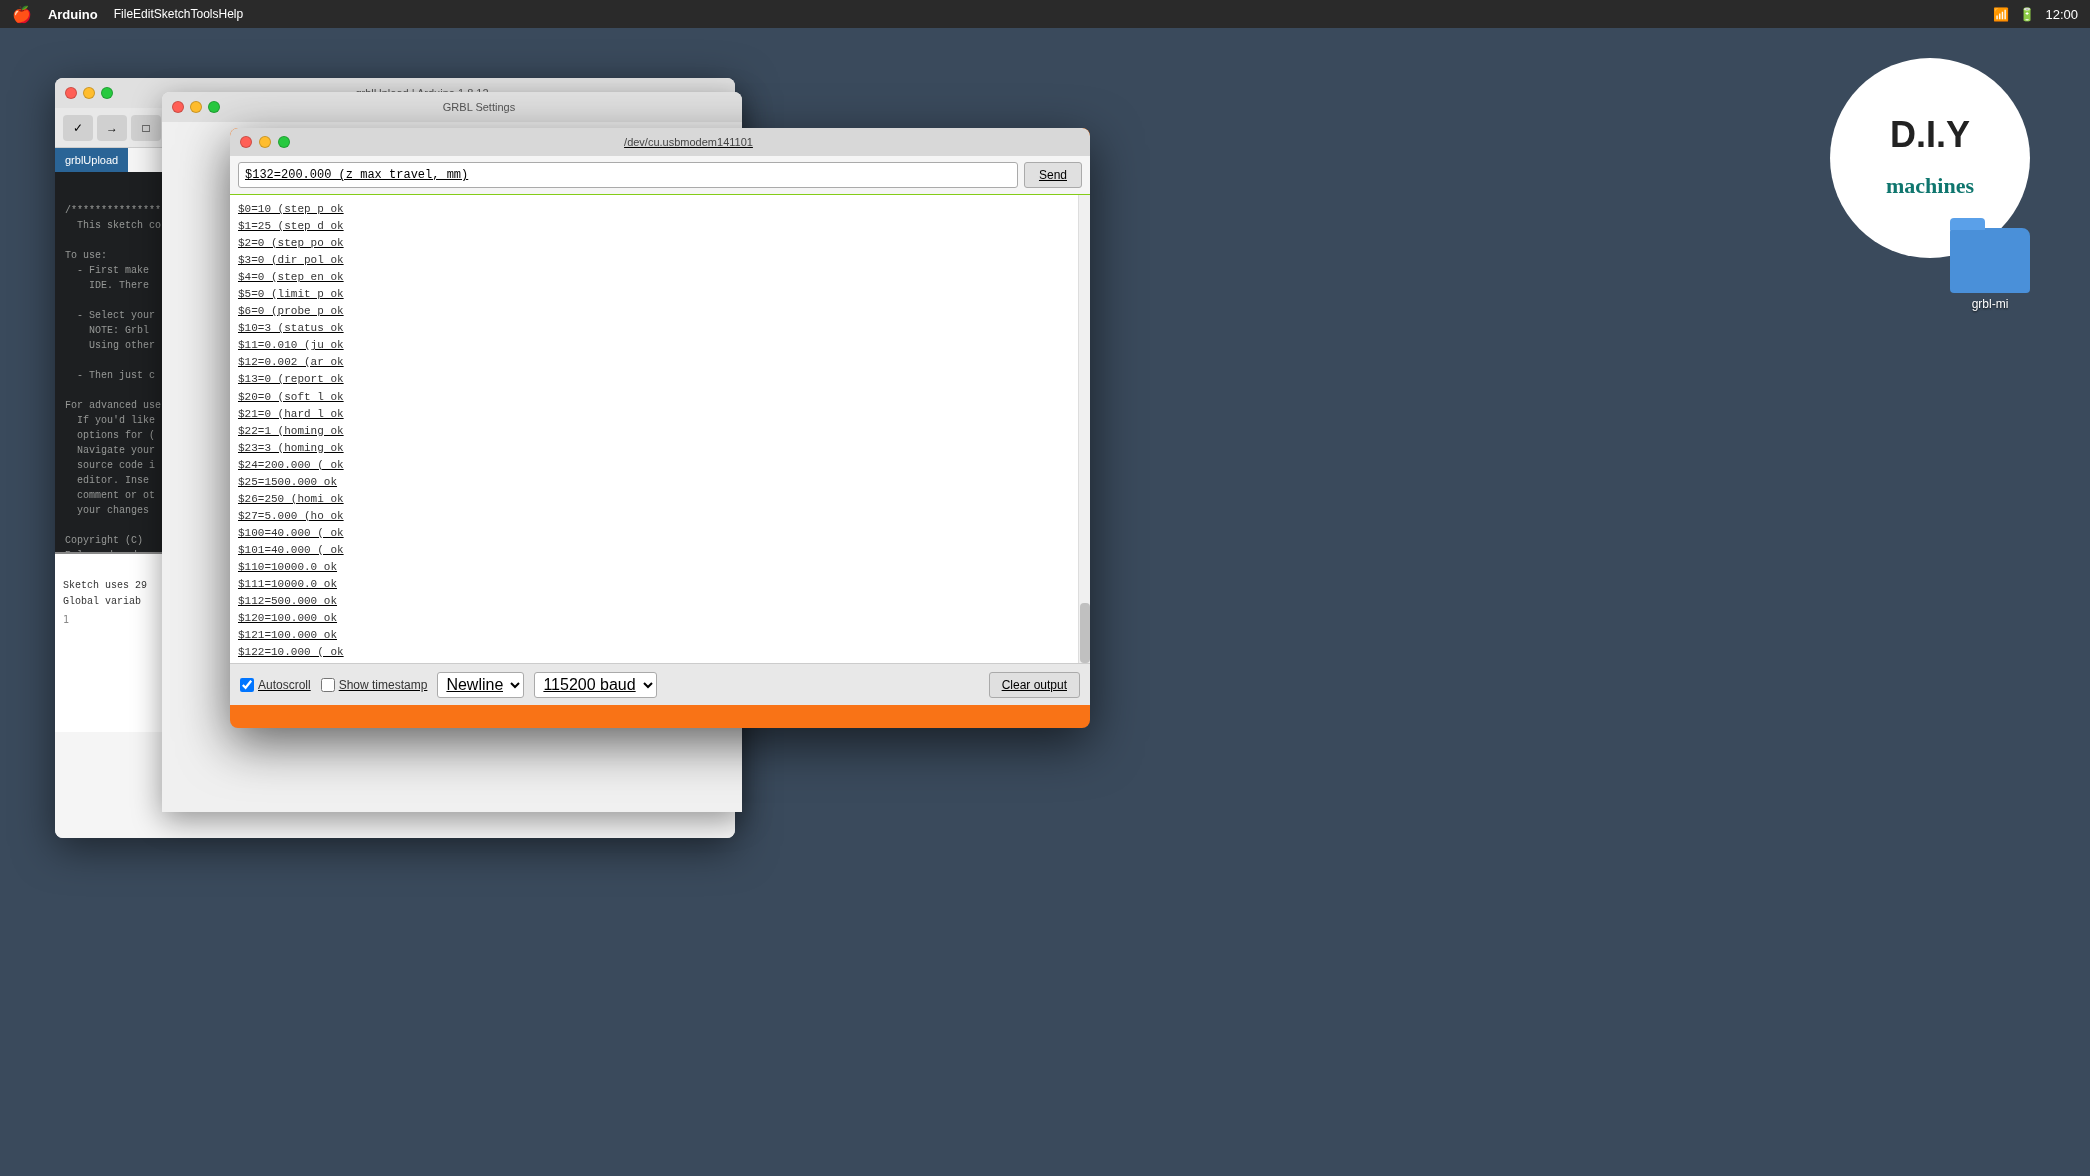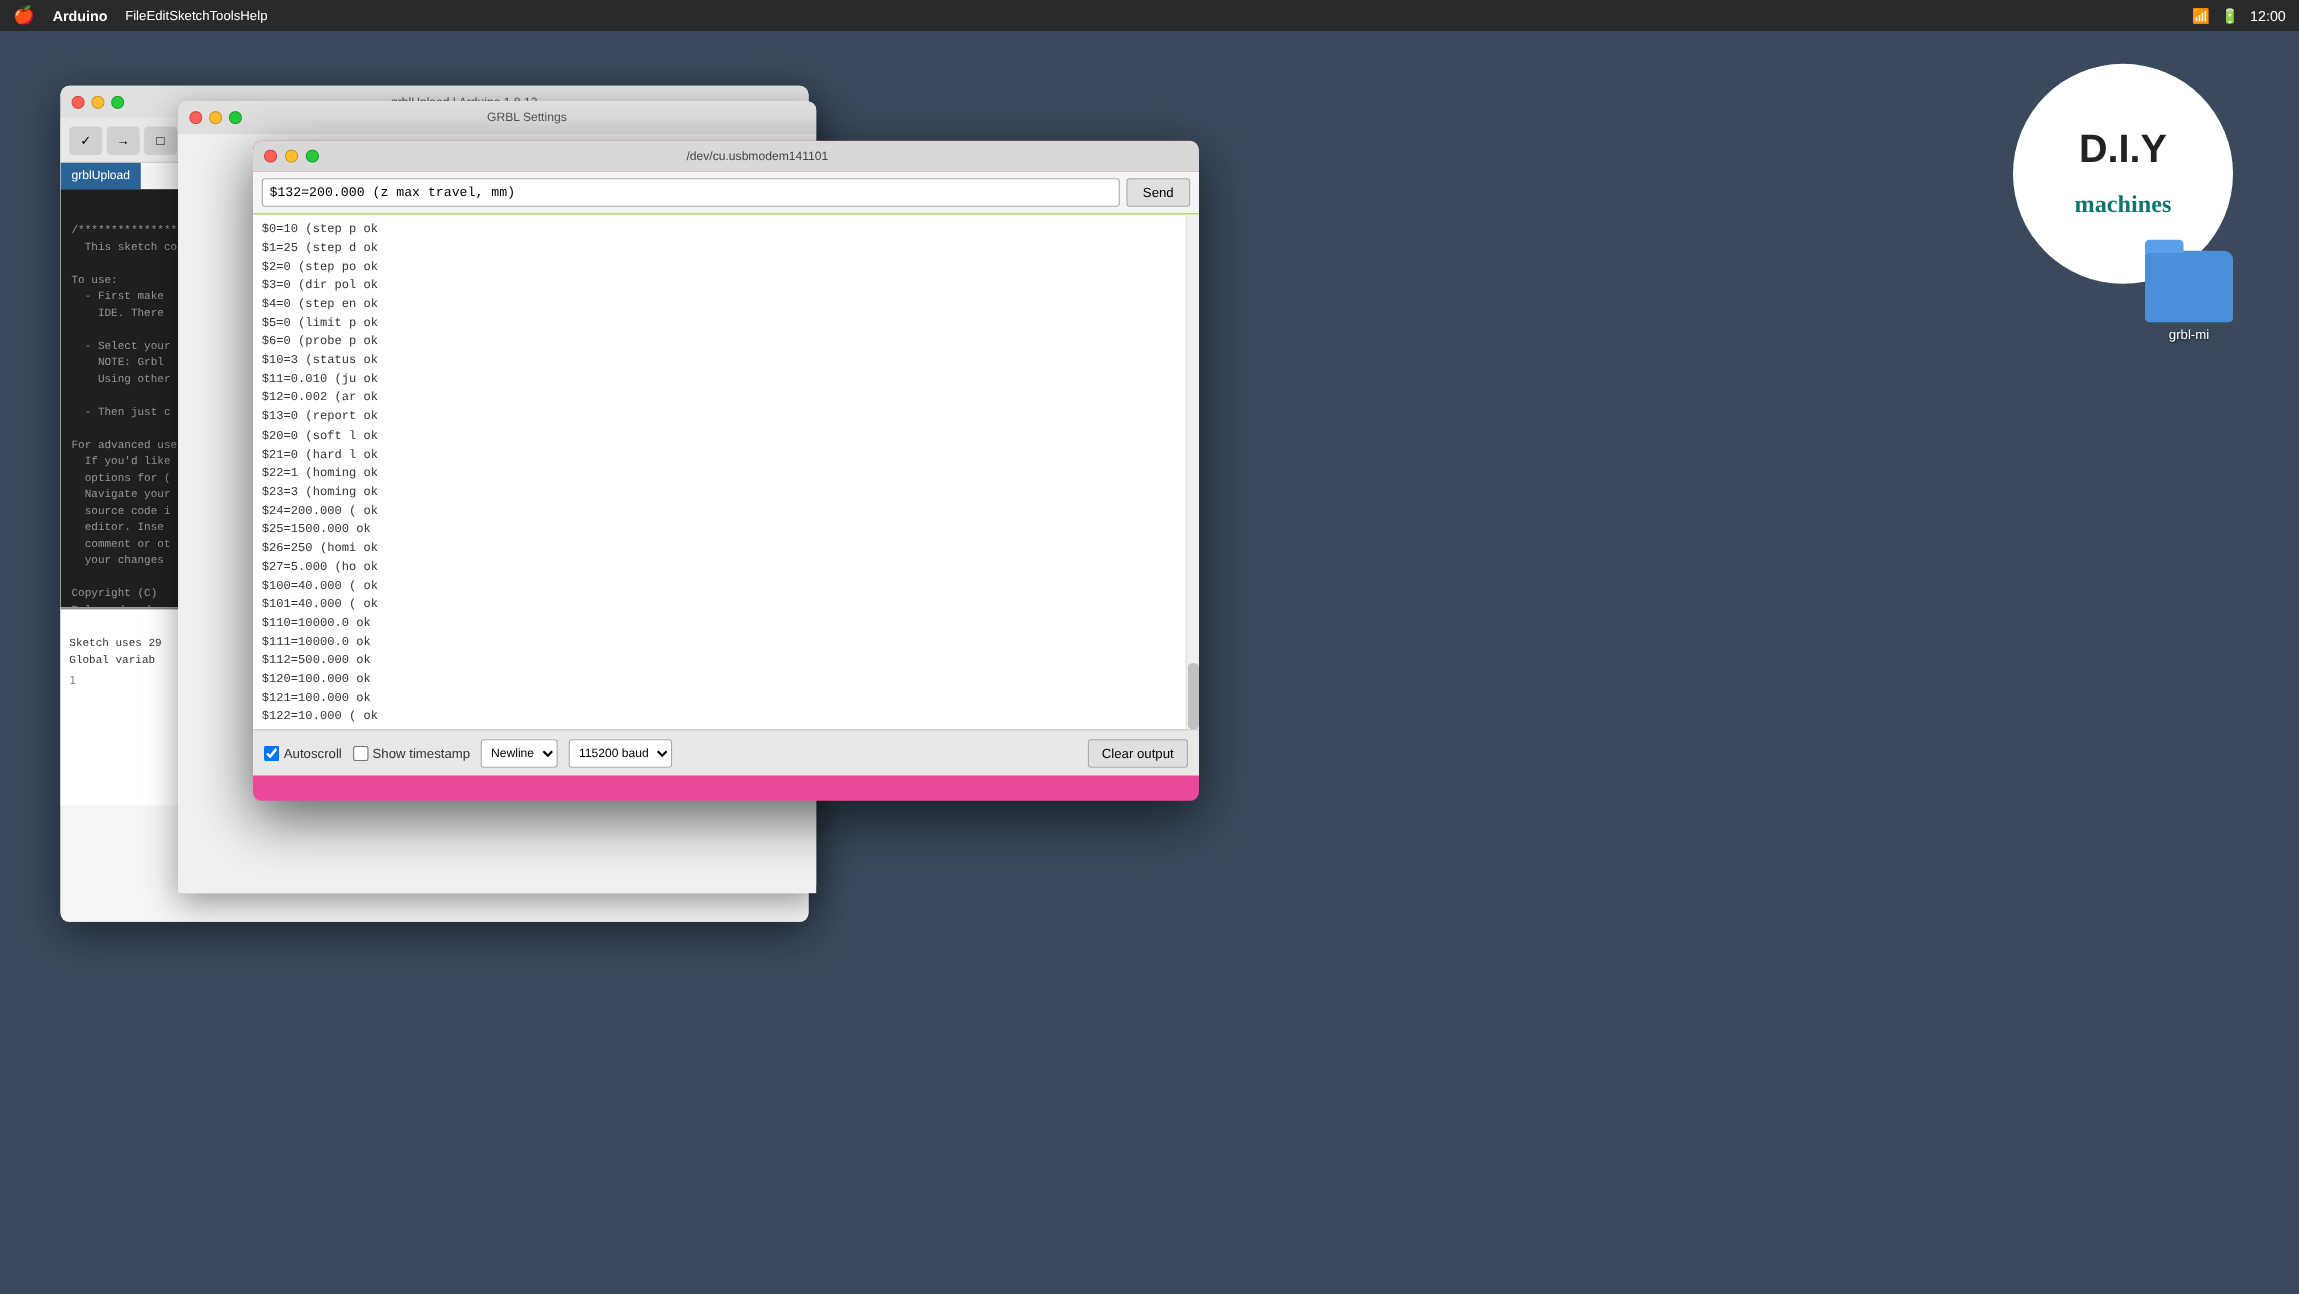--- a/index.html
+++ b/index.html
@@ -268,25 +268,26 @@
       z-index: 15;
     }
 
     
     .serial-window {
       position: absolute;
       top: 100px;
       left: 230px;
       width: 860px;
       height: 600px;
-      background: #ec4899;
+      background: #f97316;
       border-radius: 8px;
       box-shadow: 0 15px 50px rgba(0,0,0,0.6);
       z-index: 20;
       overflow: hidden;
+      text-decoration: underline;
     }
 
     .serial-titlebar {
       height: 28px;
       background: #d8d8d8;
       border-radius: 8px 8px 0 0;
       display: flex;
       align-items: center;
       padding: 0 10px;
       gap: 7px;
@@ -387,21 +388,21 @@
 
     .checkbox-input {
       width: 14px;
       height: 14px;
     }
 
     .footer-select {
       height: 26px;
       border: 1px solid #aaa;
       border-radius: 3px;
-      font-size: 11px;
+      font-size: 16px;
       padding: 0 4px;
       background: #fff;
     }
 
     .clear-output-btn {
       margin-left: auto;
       height: 26px;
       padding: 0 12px;
       background: #e0e0e0;
       border: 1px solid #aaa;

